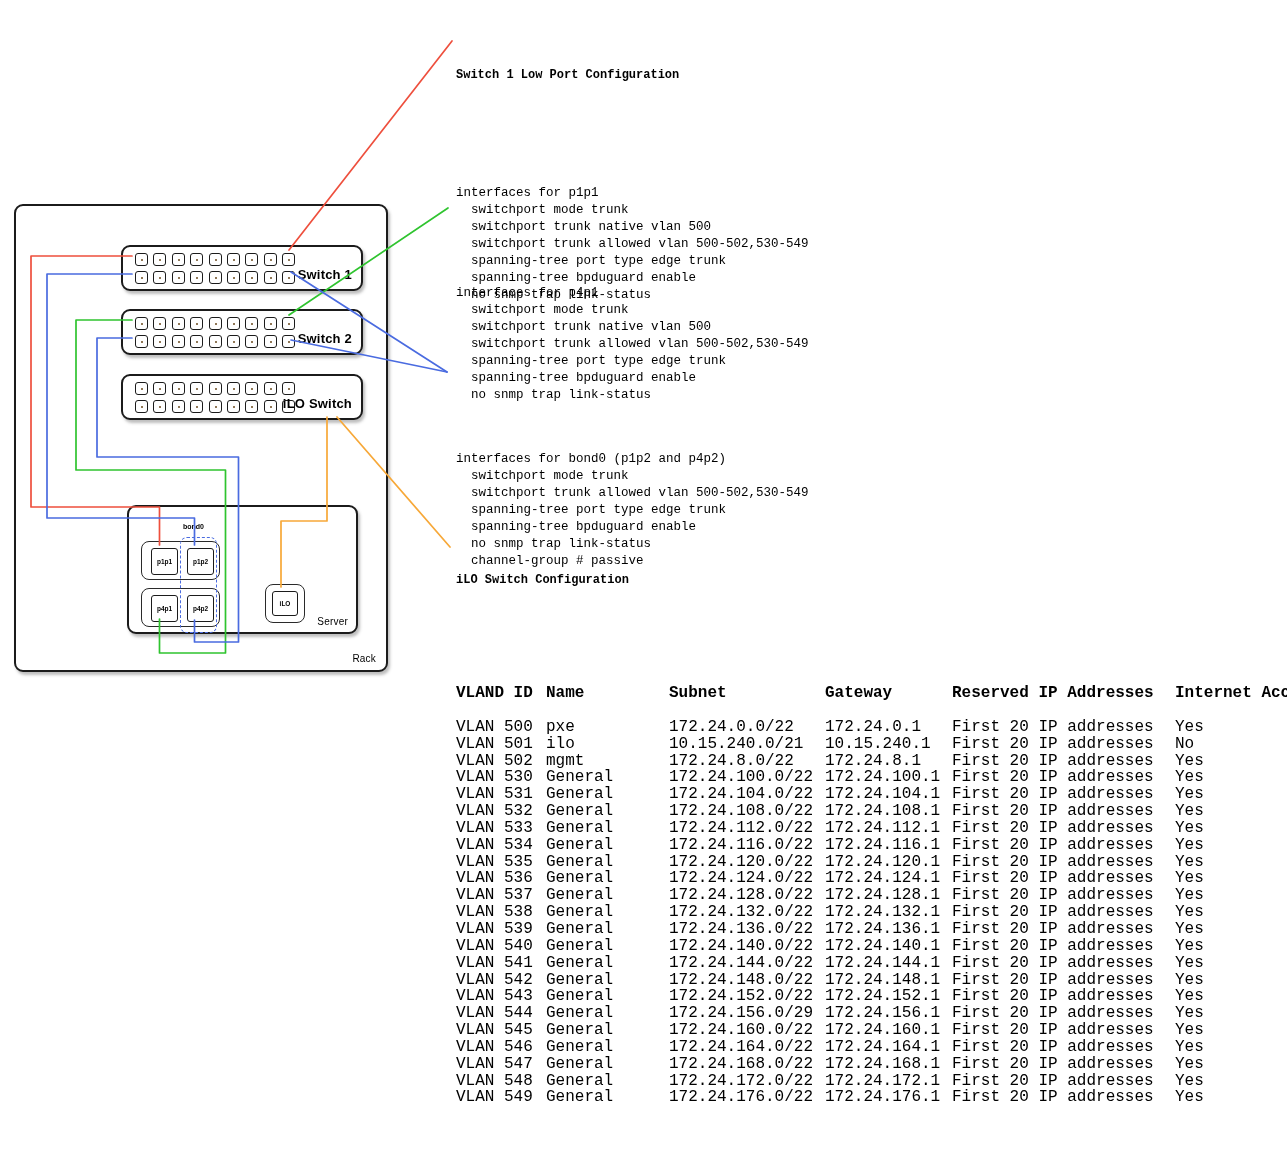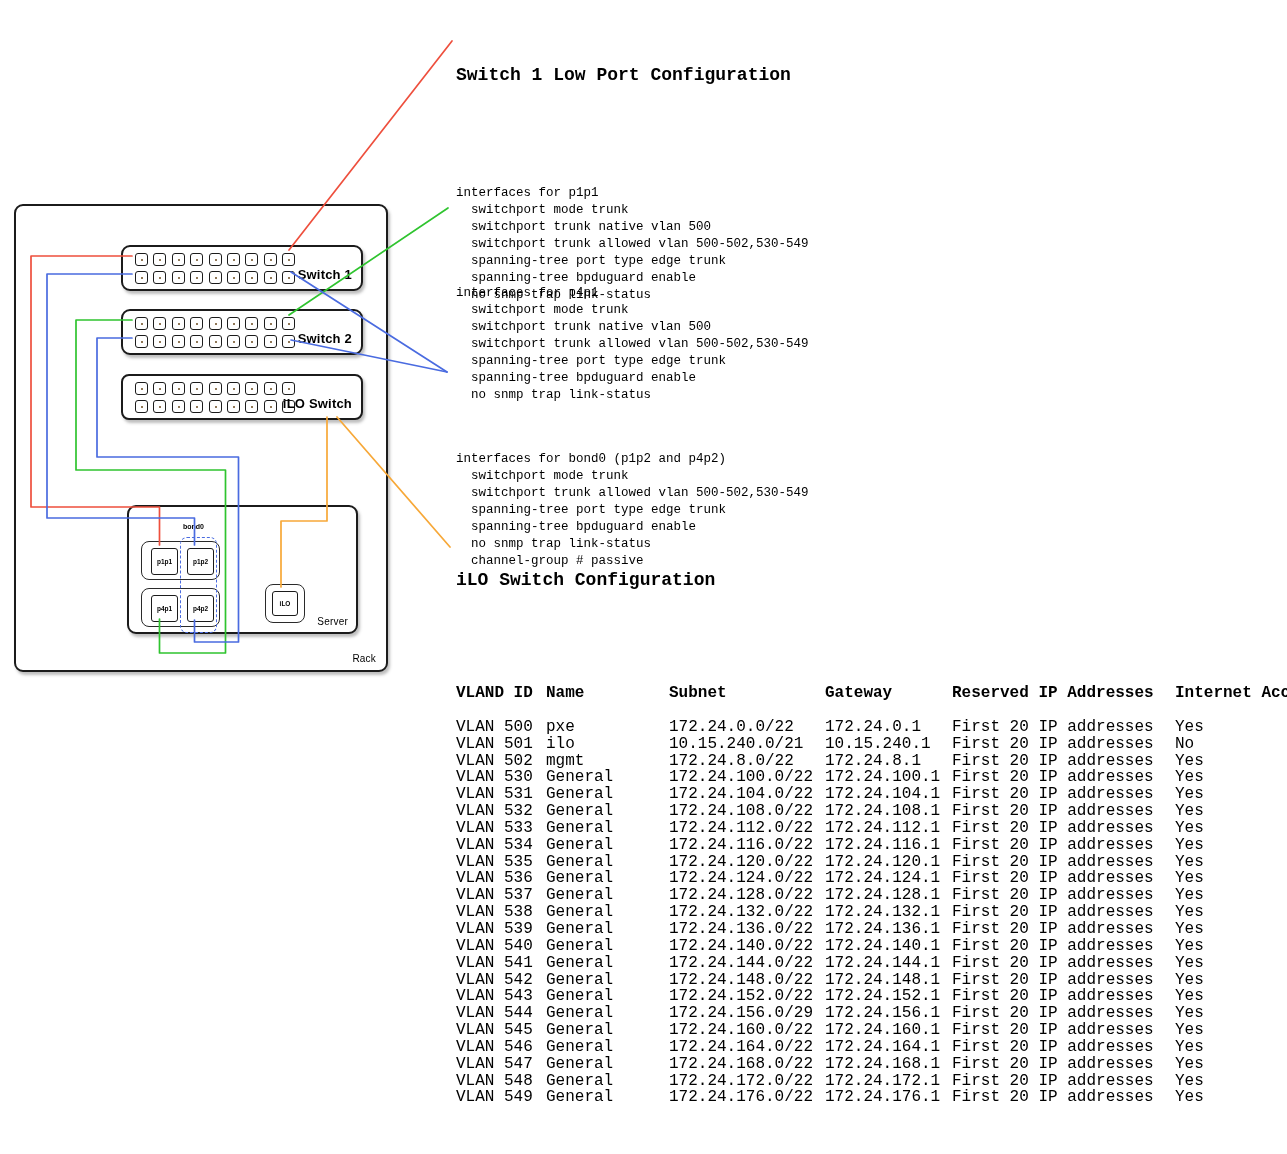--- a/index.html
+++ b/index.html
@@ -10,21 +10,21 @@
   }
   
   .box {
     position:absolute; background:#fff; border:2px solid #1b1b1b; border-radius:9px;
     box-shadow:2px 3px 3px rgba(110,110,110,.45);
   }
   .rack   { left:14px;  top:204px; width:374px; height:468px; }
   .switch { left:105px; width:242px; height:46px; }
   .switch-1 { top:39px; }
   .switch-2 { top:103px; }
-  .switch-ilo { top:168px;border-radius:8px; }
+  .switch-ilo { top:168px; }
   .switch-label {
     position:absolute; right:9px; bottom:7px;
     font-size:13px; font-weight:bold; letter-spacing:.2px; white-space:nowrap;
   }
   .port-grid {
     position:absolute; left:12px; top:6px;
     display:grid; grid-template-columns:repeat(9,13px); gap:5px 5.4px;
   }
   .port {
     width:13px; height:13px; background:#fff;
@@ -77,21 +77,21 @@
   .w-red    { stroke:var(--red); }
   .w-green  { stroke:var(--green); }
   .w-blue   { stroke:var(--blue); }
   .w-orange { stroke:var(--orange); }
   
   .config-block {
     position:absolute; left:456px; z-index:3;
     font-family:"Liberation Mono","DejaVu Sans Mono",monospace;
     font-size:12.5px; line-height:17px; white-space:pre;
   }
-  .config-title { font-size:18px; font-weight:bold; margin-bottom:16px; }
+  .config-title { font-size:12px; font-weight:bold; margin-bottom:16px; }
   
   .vlan-table {
     position:absolute; left:456px; top:685px; z-index:3;
     font-family:"Liberation Mono","DejaVu Sans Mono",monospace;
     font-size:16px;
   }
   .vrow { display:flex; height:16.85px; line-height:16.85px; white-space:pre; }
   .vrow.head { font-weight:bold; margin-bottom:17px; }
   .c0 { width:90px; }  .c1 { width:87px; }  .c2 { width:156px;margin-left:36px; }
   .c3 { width:127px; } .c4 { width:223px; } .c5 { width:148px; }

